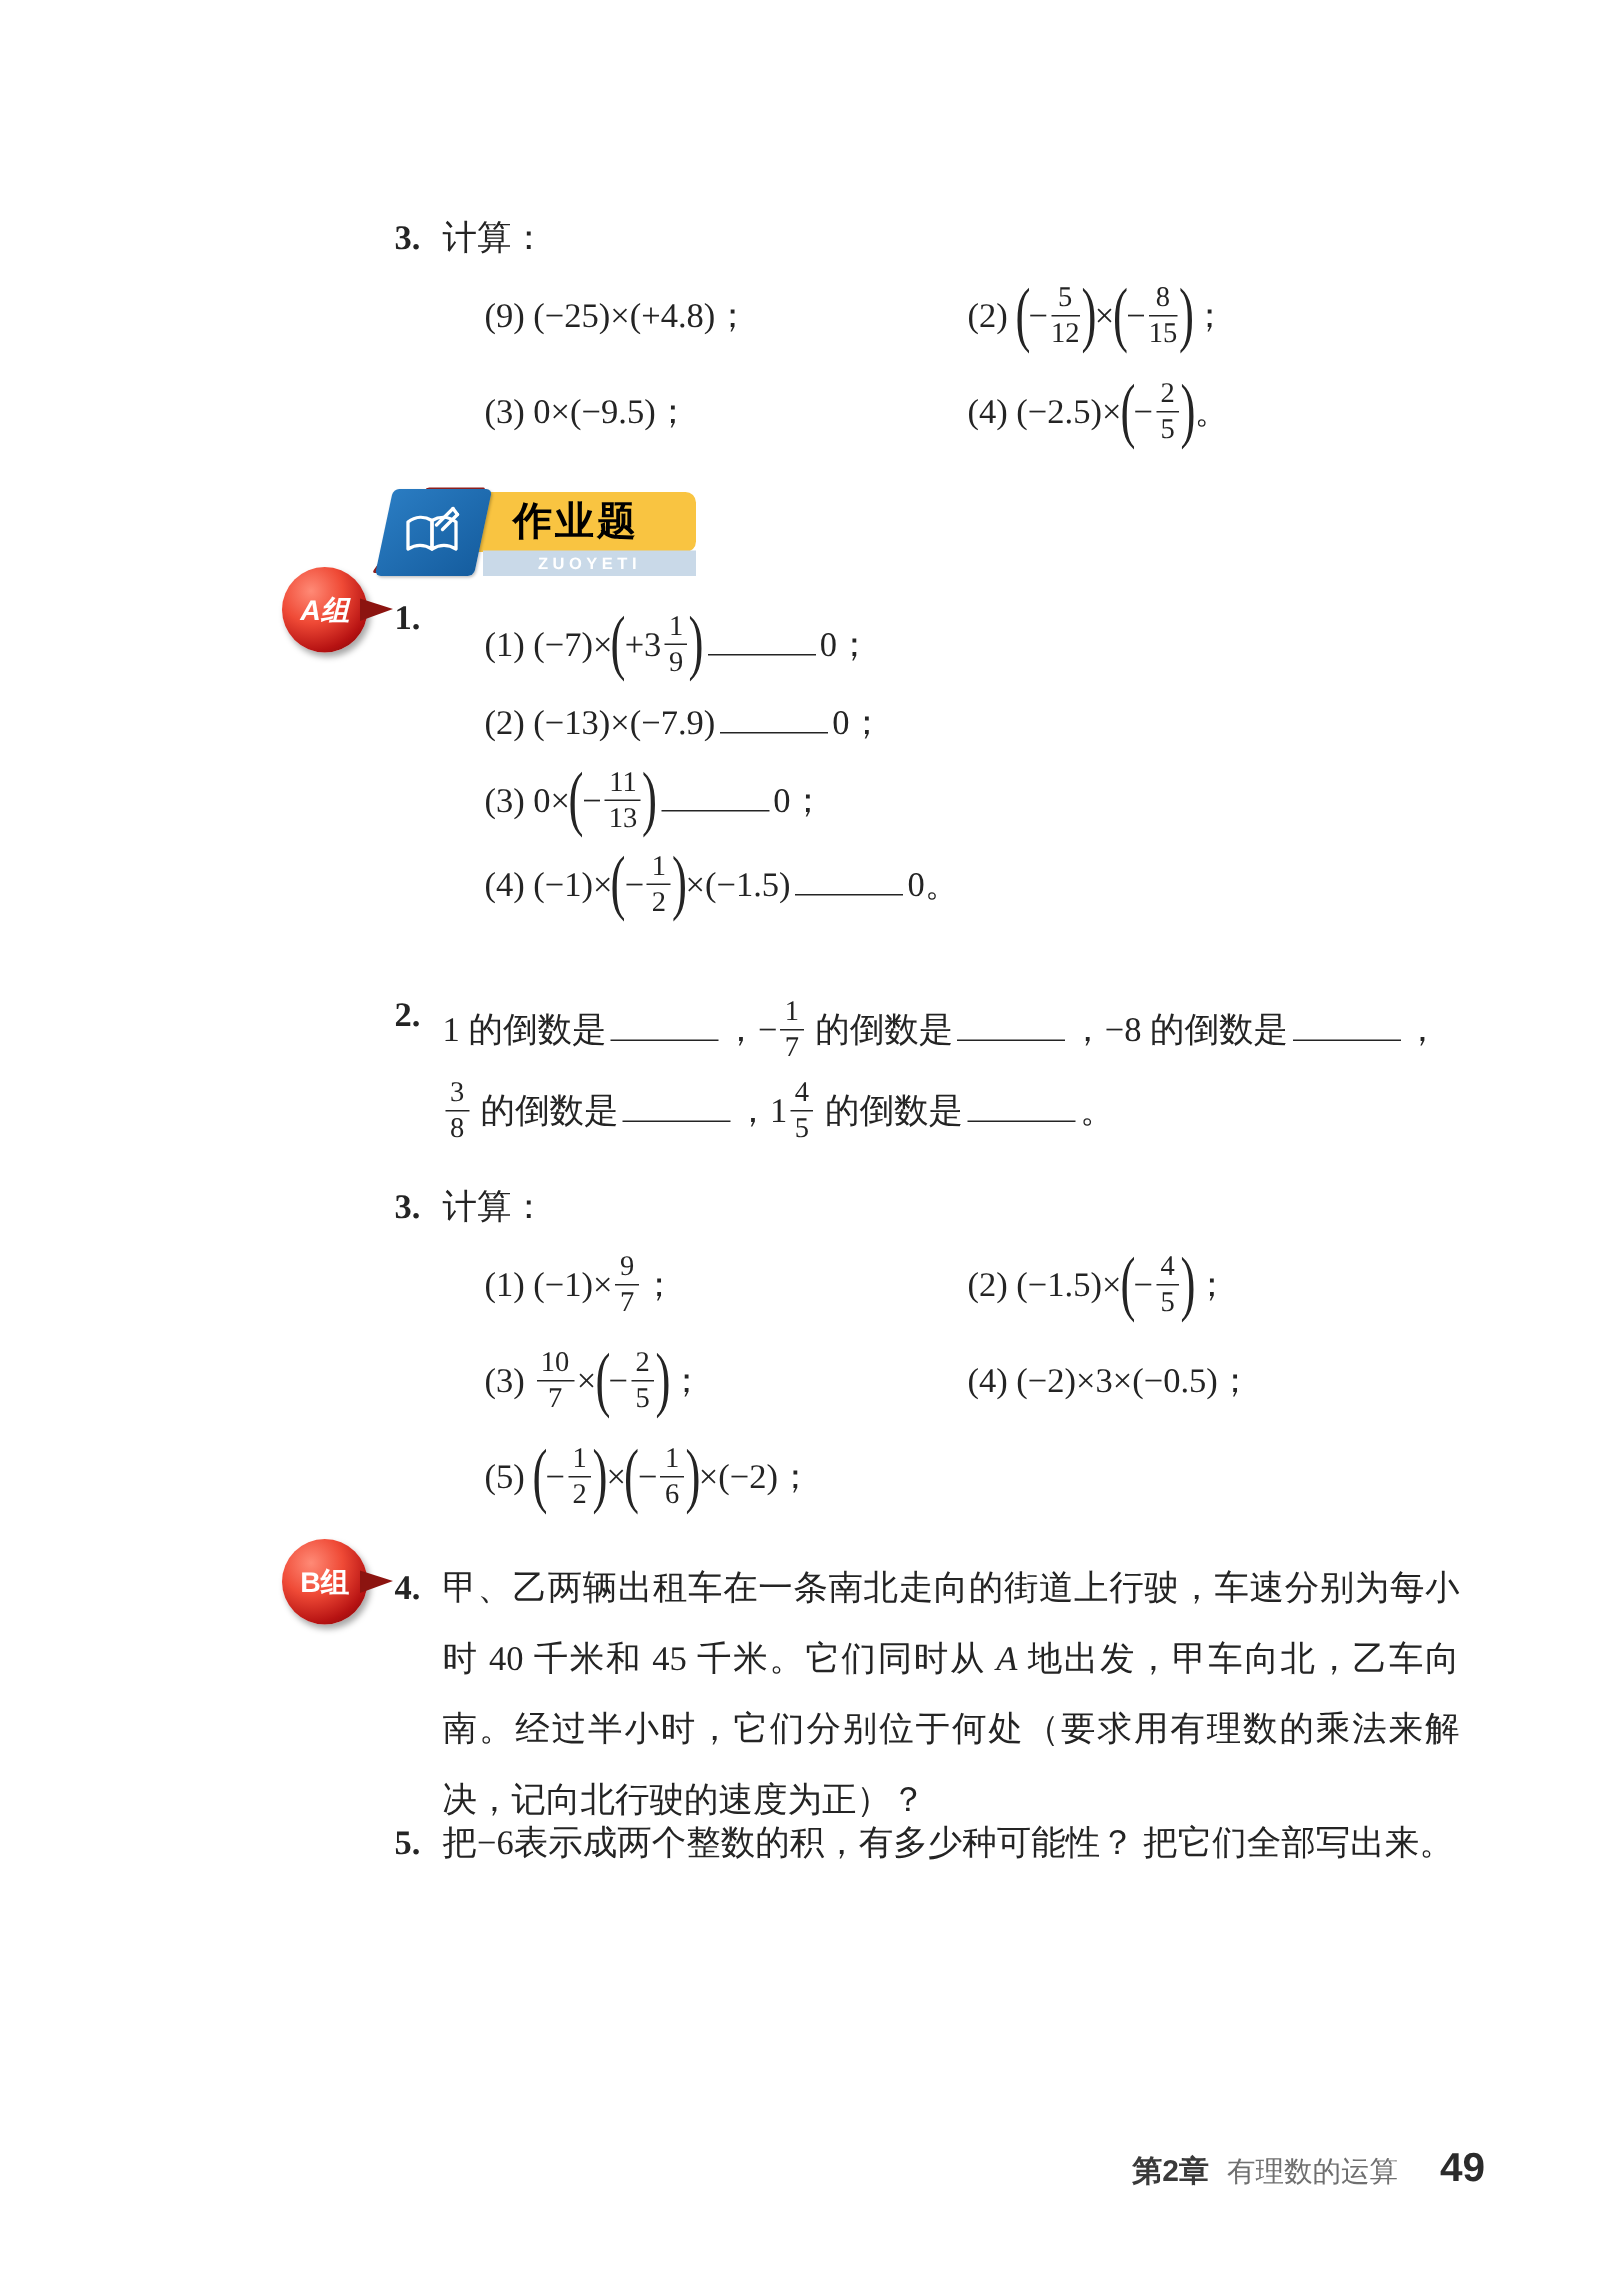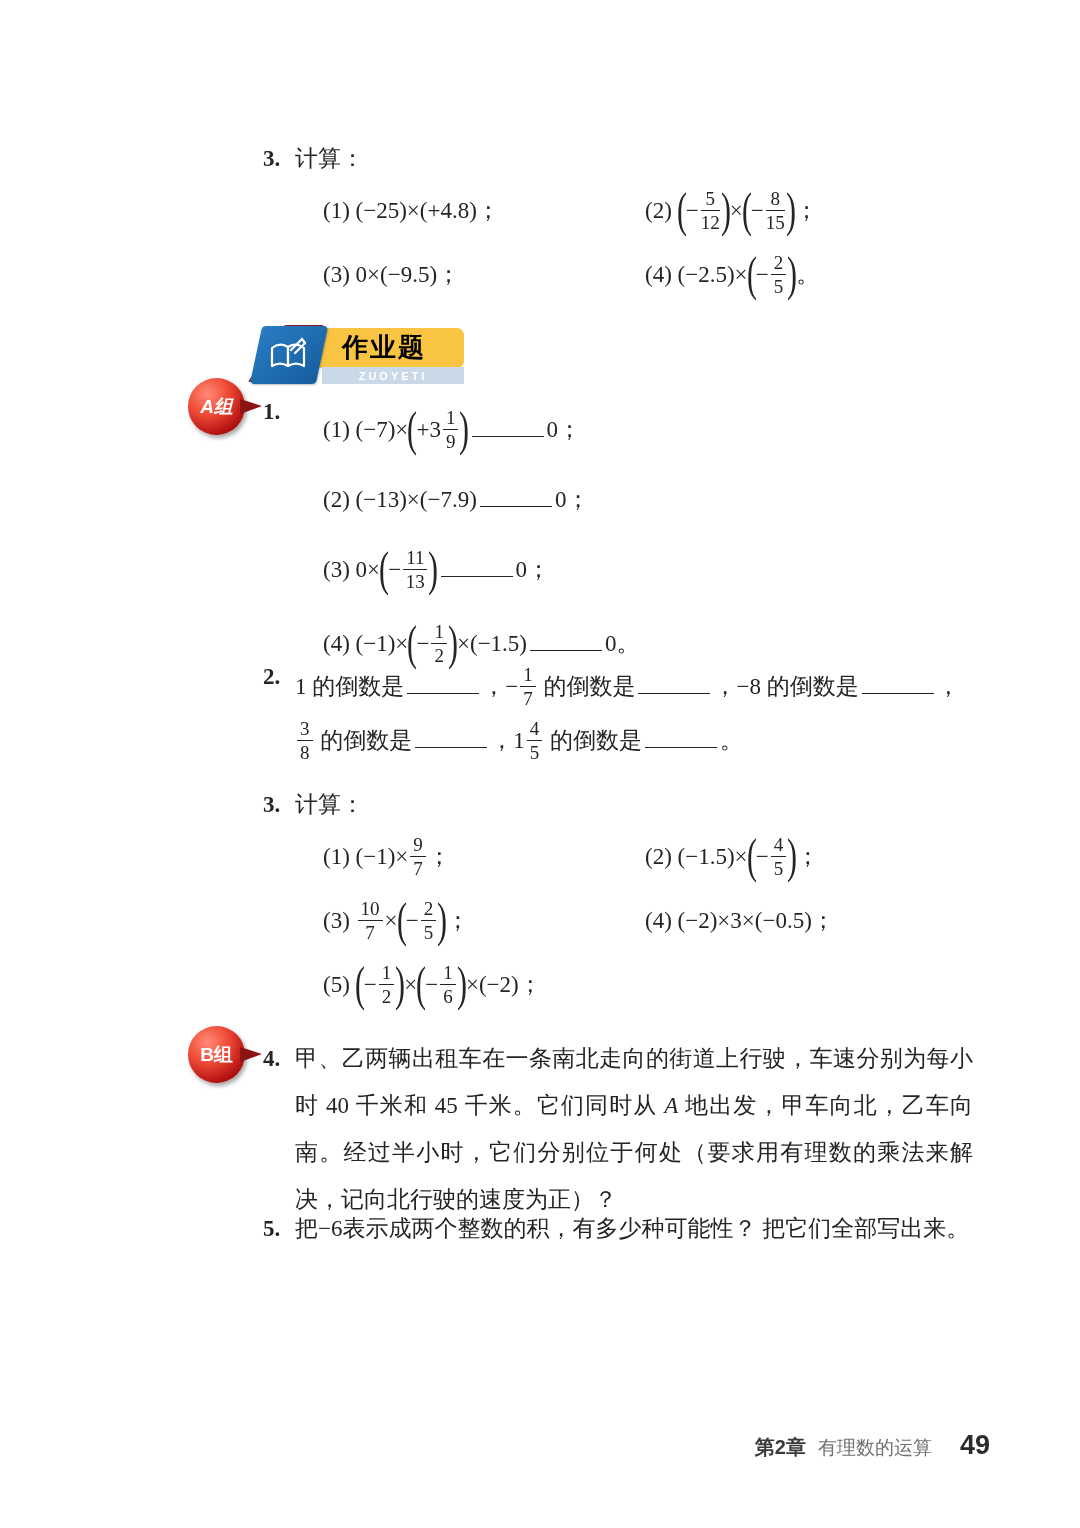--- a/index.html
+++ b/index.html
@@ -9,21 +9,21 @@
     background:#ffffff;
     font-family:"Liberation Serif","DejaVu Serif",serif;
     color:#242424;
     overflow:hidden;
   }
   
   .prob{position:absolute;display:flex;align-items:flex-start;}
   .pnum{flex:none;width:32px;font-weight:bold;font-size:23px;line-height:34px;}
   .pbody{flex:1;}
   .ptitle{font-size:23px;line-height:34px;}
-  .vlist{display:flex;flex-direction:column;gap:20px;margin:8px 0 16px 28px;}
+  .vlist{display:flex;flex-direction:column;gap:2px;margin:8px 0 16px 28px;}
   .grid2{display:grid;grid-template-columns:322px auto;row-gap:10px;margin:8px 0 0 28px;align-items:center;}
   .mrow{font-size:23px;line-height:54px;white-space:nowrap;}
   .mrow.plain{line-height:46px;}
   .para{font-size:23px;line-height:47px;width:678px;text-align:justify;}
   
   .frac{display:inline-block;vertical-align:middle;text-align:center;
         font-size:19px;line-height:1.12;margin:0 2px;position:relative;top:-2px;}
   .frac .num{display:block;border-bottom:1.6px solid #242424;padding:0 3px 1px;}
   .frac .den{display:block;padding-top:1px;}
   .paren{display:inline-block;vertical-align:middle;font-size:210%;line-height:0.85;
@@ -72,21 +72,21 @@
 </head>
 <body>
 
 <div class="page">
 
   <div class="prob" style="left:263px;top:142px;width:700px;">
     <span class="pnum">3.</span>
     <div class="pbody">
       <div class="ptitle">计算：</div>
       <div class="grid2">
-        <div class="mrow"><span>(1) (−25)×(+4.8)；</span></div>
+        <div class="mrow"><span>(9) (−25)×(+4.8)；</span></div>
         <div class="mrow"><span>(2) </span><span class="paren">(</span><span>−</span><span class="frac"><span class="num">5</span><span class="den">12</span></span><span class="paren">)</span><span>×</span><span class="paren">(</span><span>−</span><span class="frac"><span class="num">8</span><span class="den">15</span></span><span class="paren">)</span><span>；</span></div>
         <div class="mrow"><span>(3) 0×(−9.5)；</span></div>
         <div class="mrow"><span>(4) (−2.5)×</span><span class="paren">(</span><span>−</span><span class="frac"><span class="num">2</span><span class="den">5</span></span><span class="paren">)</span><span>。</span></div>
       </div>
     </div>
   </div>
 
   <div class="hw-banner">
     <div class="hwb-fold-top"></div>
     <div class="hwb-fold-bottom"></div>

